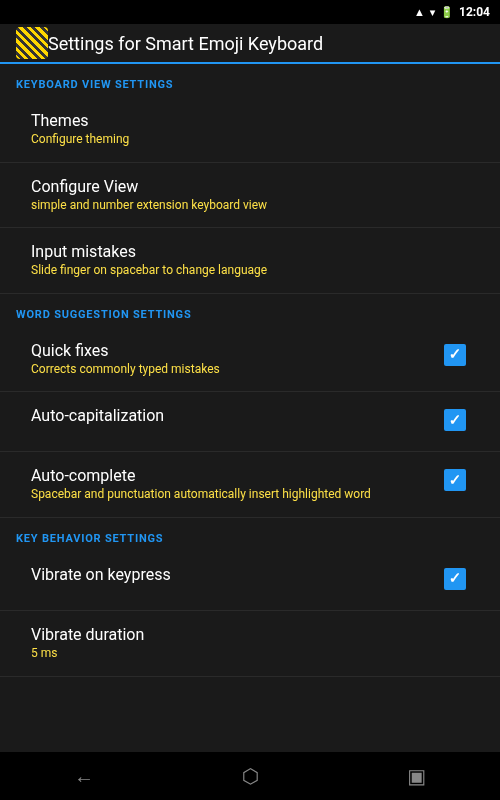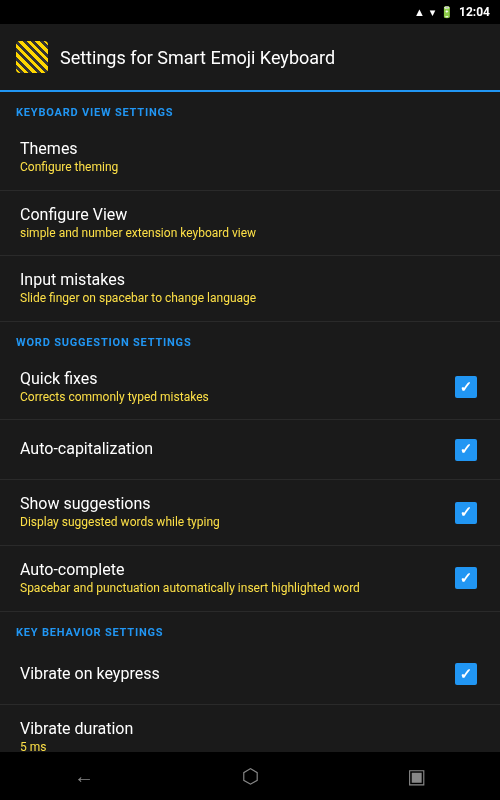--- a/index.html
+++ b/index.html
@@ -36,27 +36,26 @@
       font-weight: bold;
     }
     .status-icon {
       font-size: 11px;
       color: #fff;
     }
 
     
     .title-bar {
       background-color: #1a1a1a;
-      height: 68px;
+      height: 40px;
       display: flex;
       align-items: center;
       padding: 0 16px;
       border-bottom: 2px solid #2196F3;
       flex-shrink: 0;
-      gap: 12px;
     }
     .title-bar-icon {
       width: 32px;
       height: 32px;
       background: repeating-linear-gradient(
         45deg,
         #ffd700 0px, #ffd700 3px,
         #333 3px, #333 6px
       );
       border-radius: 4px;
@@ -82,23 +81,23 @@
       font-size: 11px;
       color: #2196F3;
       font-weight: bold;
       letter-spacing: 0.8px;
       text-transform: uppercase;
     }
 
     
     .setting-item {
       display: flex;
-      align-items: center;
+      align-items: flex-start;
       justify-content: space-between;
-      padding: 14px 20px;
+      padding: 14px 31px;
       border-bottom: 1px solid #2a2a2a;
       min-height: 60px;
     }
     .setting-item-content {
       flex: 1;
       padding-right: 12px;
     }
     .setting-title {
       font-size: 16px;
       color: #ffffff;
@@ -211,29 +210,20 @@
 
   <div class="setting-item">
     <div class="setting-item-content">
       <div class="setting-title">Auto-capitalization</div>
     </div>
     <div class="checkbox-container">
       <div class="checkbox-checked"></div>
     </div>
   </div>
 
-  <div class="setting-item">
-    <div class="setting-item-content">
-      <div class="setting-title">Show suggestions</div>
-      <div class="setting-subtitle">Display suggested words while typing</div>
-    </div>
-    <div class="checkbox-container">
-      <div class="checkbox-checked"></div>
-    </div>
-  </div>
 
   <div class="setting-item">
     <div class="setting-item-content">
       <div class="setting-title">Auto-complete</div>
       <div class="setting-subtitle">Spacebar and punctuation automatically insert highlighted word</div>
     </div>
     <div class="checkbox-container">
       <div class="checkbox-checked"></div>
     </div>
   </div>

